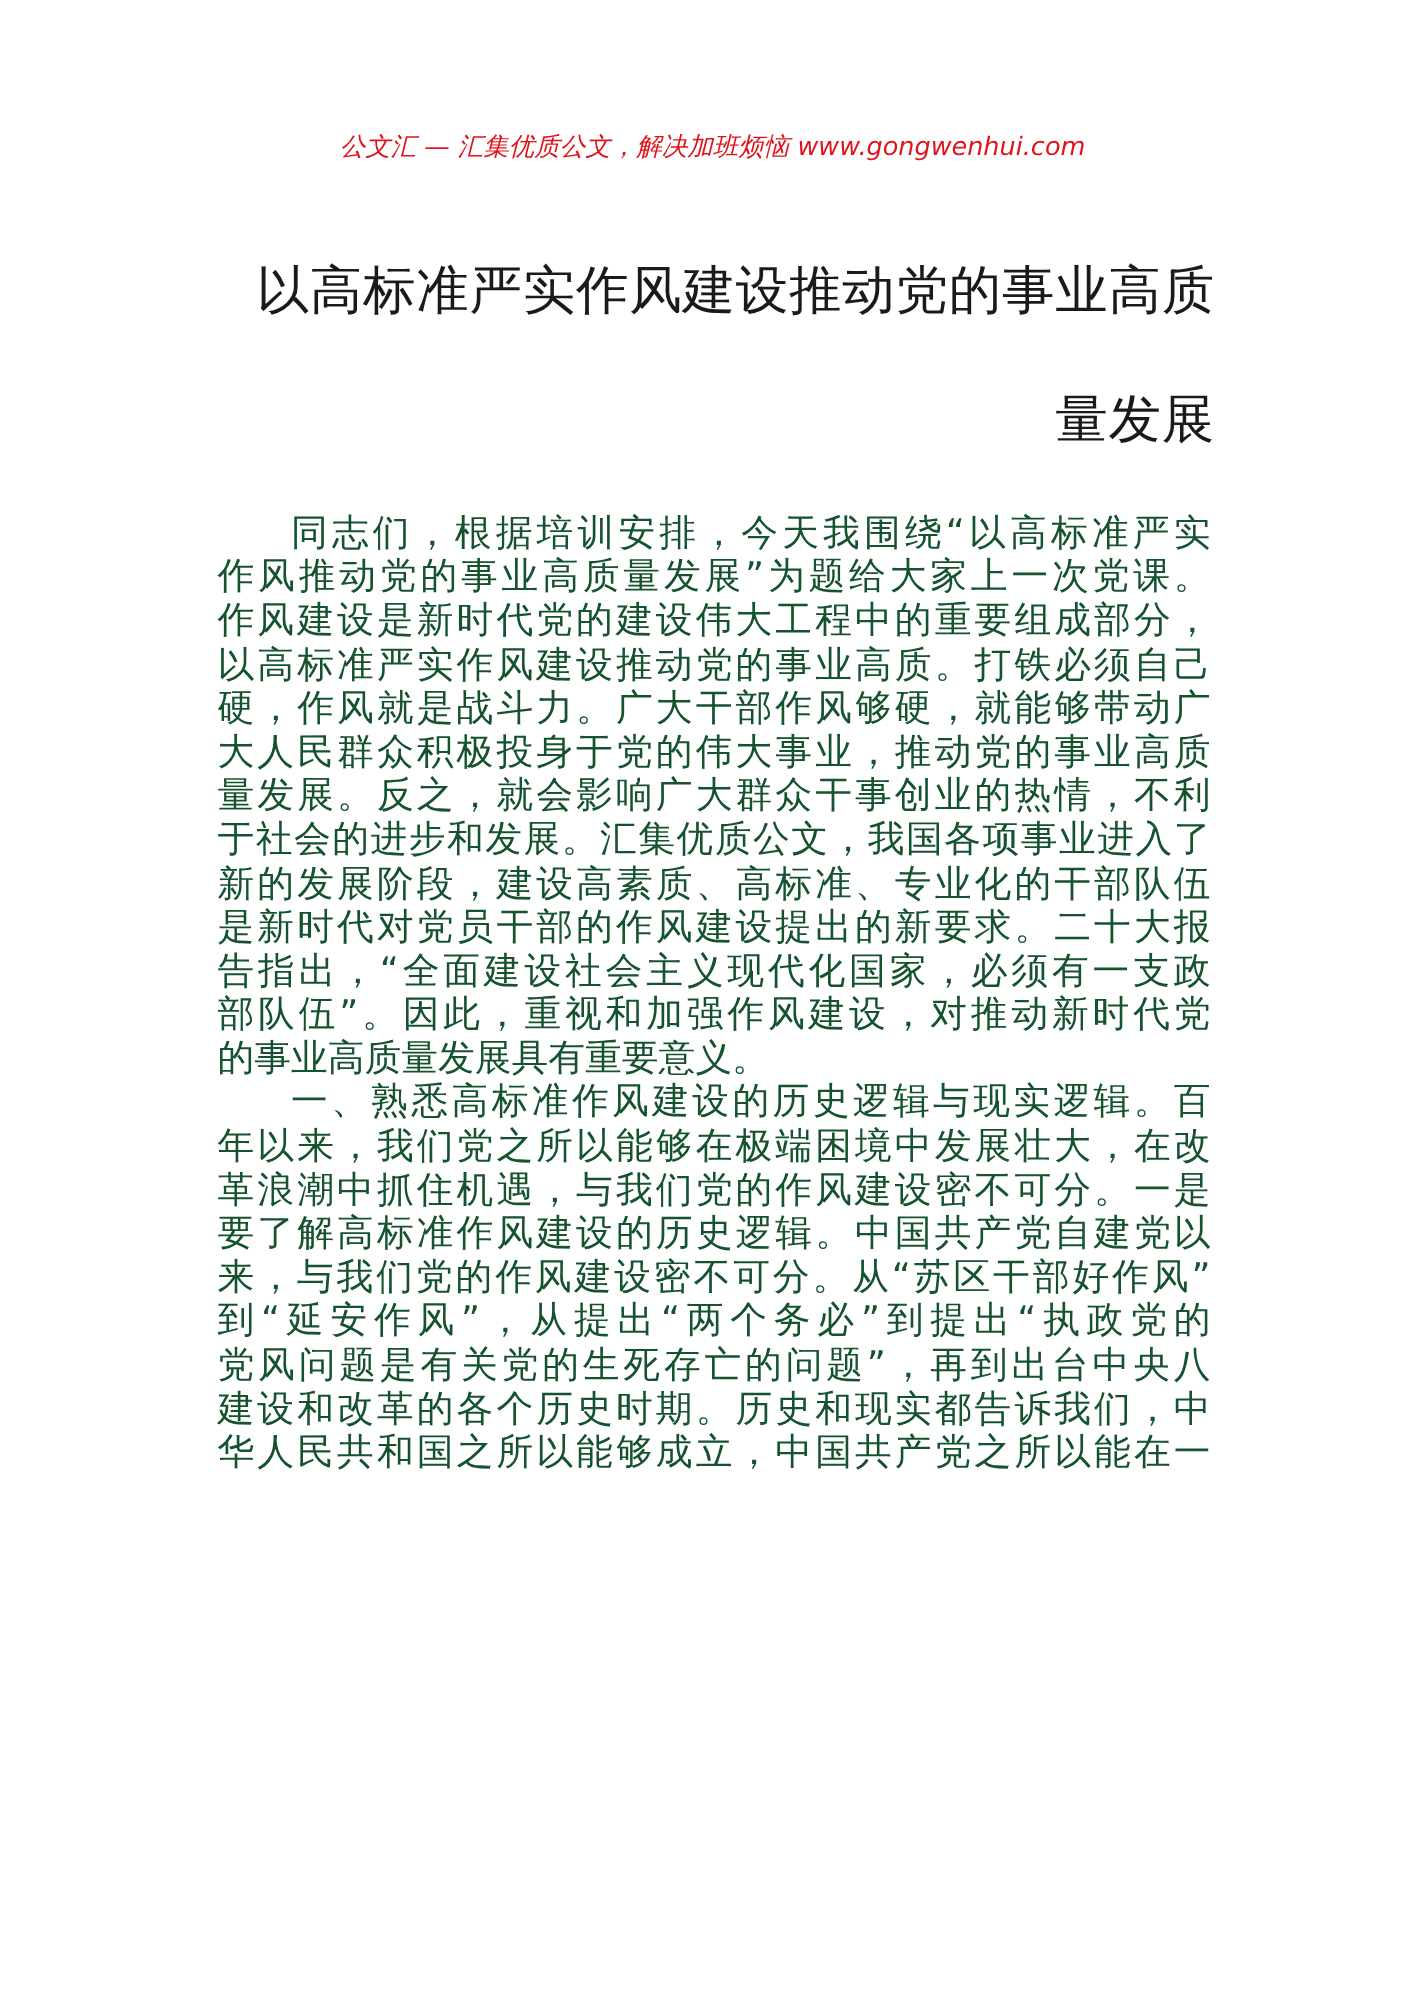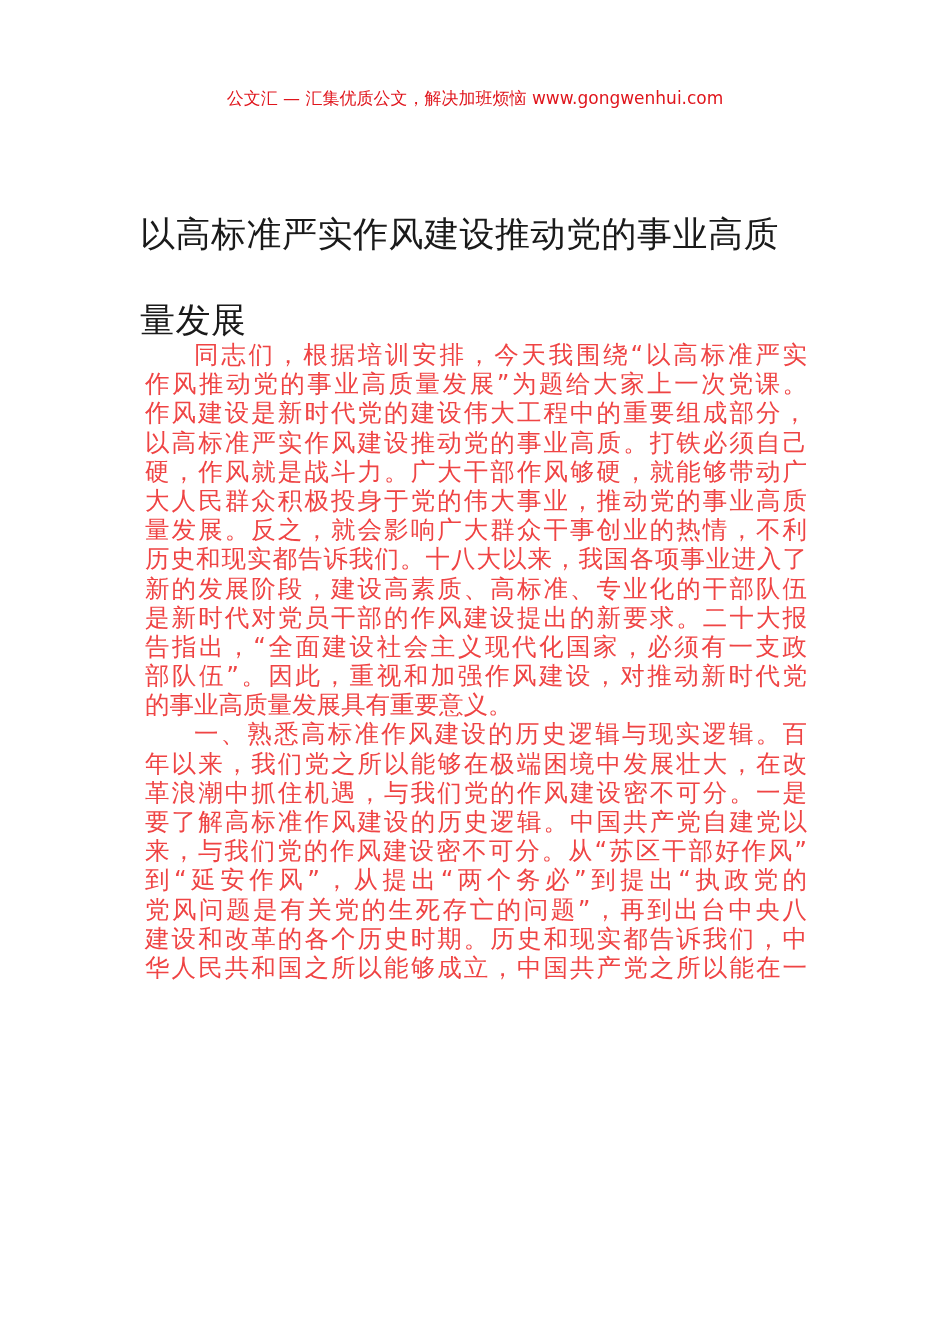--- a/index.html
+++ b/index.html
@@ -18,48 +18,48 @@
     .header-banner {
       position: absolute;
       top: 86px;
       left: 0;
       width: 950px;
       text-align: center;
       font-size: 17px;
       line-height: 24px;
       color: #e0151c;
       letter-spacing: 0px;
+      font-style: italic;
     }
     .title-block {
       position: absolute;
       top: 172px;
       left: 140px;
       width: 670px;
-      text-align: left;
-      margin-top: 40px;
+      text-align: right;
     }
     .title-line {
       font-size: 35px;
       line-height: 44px;
       height: 44px;
       color: #1a1a1a;
       white-space: nowrap;
       letter-spacing: 0.5px;
     }
     .title-line + .title-line {
       margin-top: 42px;
     }
     .body-text {
       position: absolute;
       top: 340px;
       left: 145px;
       width: 662px;
       font-size: 24.5px;
       line-height: 29.2px;
-      color: #ef4444;
+      color: #14532d;
     }
     .body-line {
       display: block;
       height: 29.2px;
       white-space: nowrap;
       text-align: justify;
       text-align-last: justify;
     }
     .body-line.last {
       text-align-last: left;
@@ -80,21 +80,21 @@
 
 <div class="body-text">
   <div>
     <span class="body-line indent">同志们，根据培训安排，今天我围绕“以高标准严实</span>
     <span class="body-line">作风推动党的事业高质量发展”为题给大家上一次党课。</span>
     <span class="body-line">作风建设是新时代党的建设伟大工程中的重要组成部分，</span>
     <span class="body-line">以高标准严实作风建设推动党的事业高质。打铁必须自己</span>
     <span class="body-line">硬，作风就是战斗力。广大干部作风够硬，就能够带动广</span>
     <span class="body-line">大人民群众积极投身于党的伟大事业，推动党的事业高质</span>
     <span class="body-line">量发展。反之，就会影响广大群众干事创业的热情，不利</span>
-    <span class="body-line">历史和现实都告诉我们。十八大以来，我国各项事业进入了</span>
+    <span class="body-line">于社会的进步和发展。汇集优质公文，我国各项事业进入了</span>
     <span class="body-line">新的发展阶段，建设高素质、高标准、专业化的干部队伍</span>
     <span class="body-line">是新时代对党员干部的作风建设提出的新要求。二十大报</span>
     <span class="body-line">告指出，“全面建设社会主义现代化国家，必须有一支政</span>
     <span class="body-line">部队伍”。因此，重视和加强作风建设，对推动新时代党</span>
     <span class="body-line last">的事业高质量发展具有重要意义。</span>
   </div>
   <div>
     <span class="body-line indent">一、熟悉高标准作风建设的历史逻辑与现实逻辑。百</span>
     <span class="body-line">年以来，我们党之所以能够在极端困境中发展壮大，在改</span>
     <span class="body-line">革浪潮中抓住机遇，与我们党的作风建设密不可分。一是</span>

